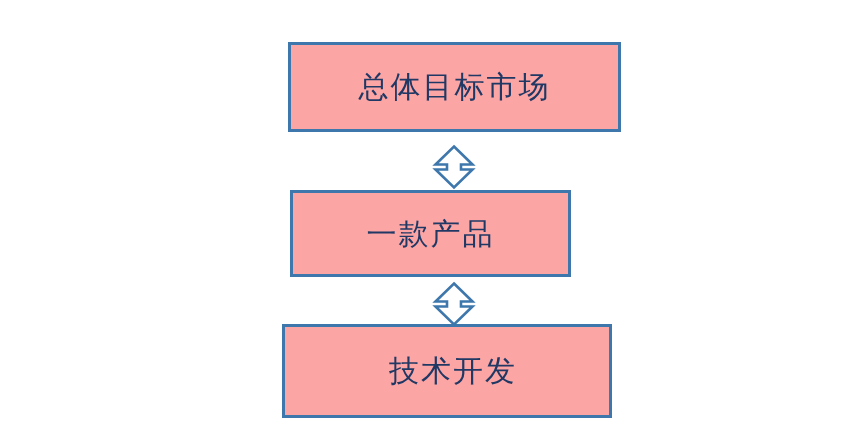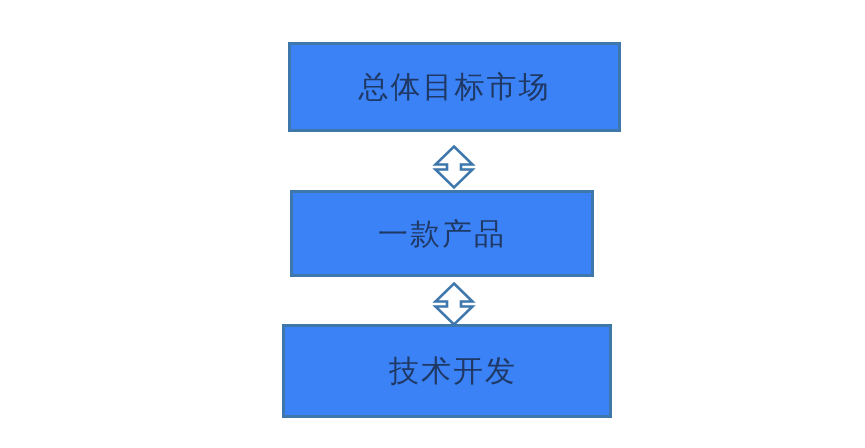--- a/index.html
+++ b/index.html
@@ -14,21 +14,21 @@
     overflow: hidden;
   }
   #diagram {
     position: relative;
     width: 865px;
     height: 448px;
   }
   .node-box {
     position: absolute;
     box-sizing: border-box;
-    background: #3b82f6;
+    background: #fca5a5;
     border: 3px solid #3e77ac;
     display: flex;
     align-items: center;
     justify-content: center;
   }
   .node-label {
     color: #1f3864;
     font-size: 30px;
     line-height: 1;
     letter-spacing: 2px;
@@ -37,21 +37,21 @@
   }
   #box-total-market {
     left: 288px;
     top: 42px;
     width: 333px;
     height: 90px;
   }
   #box-one-product {
     left: 290px;
     top: 190px;
-    width: 304px;
+    width: 281px;
     height: 87px;
   }
   #box-tech-dev {
     left: 282px;
     top: 324px;
     width: 330px;
     height: 94px;
     padding-left: 12px;
   }
   .connector-arrow {

